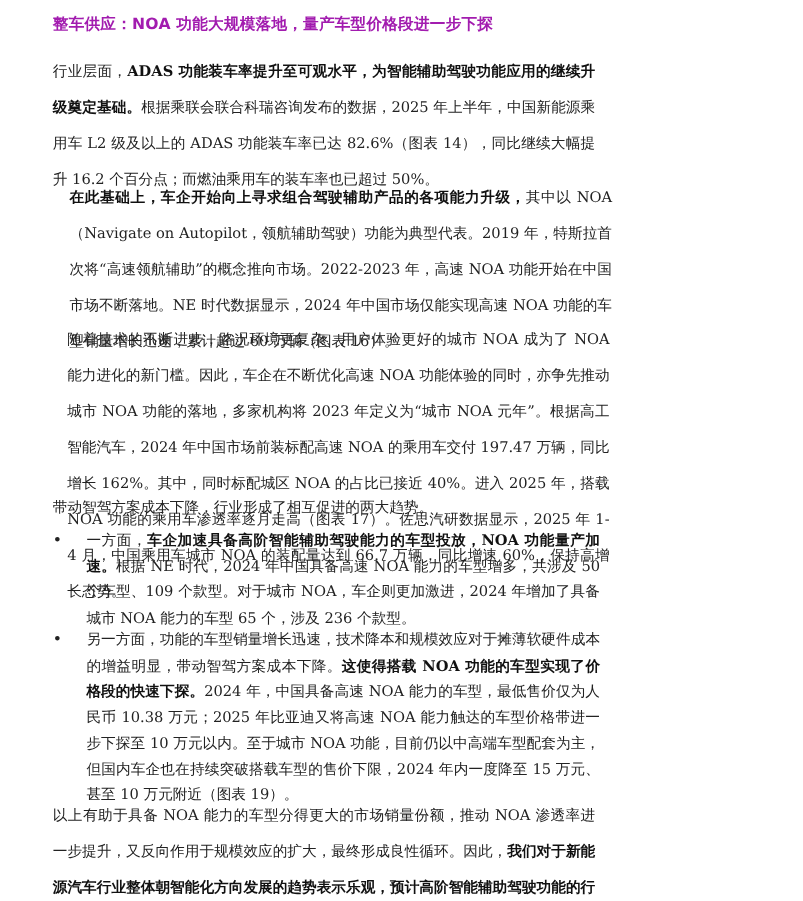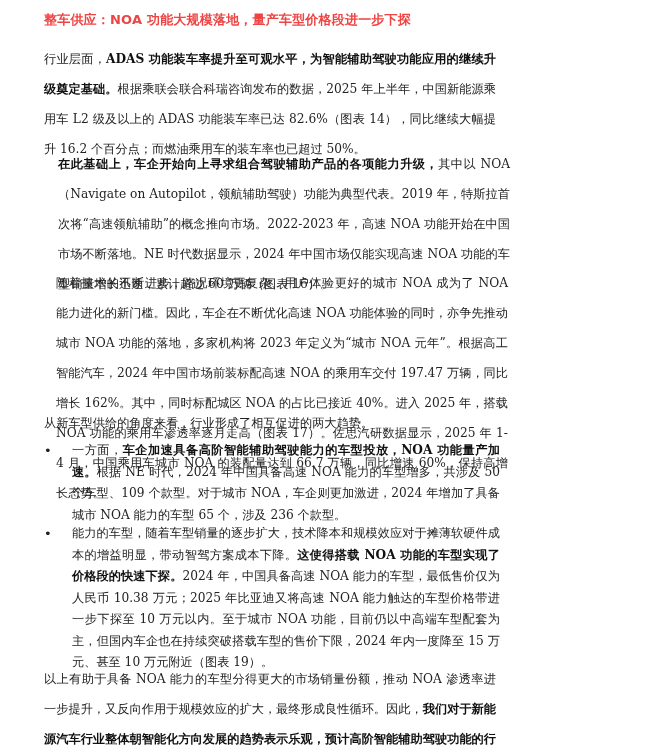--- a/index.html
+++ b/index.html
@@ -5,21 +5,21 @@
   html, body { margin: 0; padding: 0; background: #ffffff; }
   body {
     width: 669px; height: 751px; overflow: hidden; position: relative;
     font-family: "DejaVu Serif", "Liberation Serif", serif;
     color: #222222;
   }
   .page { position: absolute; left: 44px; top: 0; width: 452px; }
   .heading {
     position: absolute; left: 0; top: 11px;
     font-family: "DejaVu Sans", "Liberation Sans", sans-serif;
-    font-weight: bold; font-size: 13px; color: #ef4444; white-space: nowrap;
+    font-weight: bold; font-size: 13px; color: #a21caf; white-space: nowrap;
     letter-spacing: 0.2px;
   }
   .para {
     position: absolute; left: 0; width: 452px;
     font-size: 12.2px; line-height: 30px; text-align: justify;
     text-align-last: left;
   }
   .para b { font-weight: bold; color: #111; }
   .bullet-item { position: absolute; left: 0; width: 452px; }
   .bullet-dot {
@@ -45,33 +45,33 @@
 
   <p class="para" style="top:135px;margin:14px;">
     <b>在此基础上，车企开始向上寻求组合驾驶辅助产品的各项能力升级，</b><span>其中以 NOA（Navigate on Autopilot，领航辅助驾驶）功能为典型代表。2019 年，特斯拉首次将“高速领航辅助”的概念推向市场。2022-2023 年，高速 NOA 功能开始在中国市场不断落地。NE 时代数据显示，2024 年中国市场仅能实现高速 NOA 功能的车型销量增长迅速，累计超过 60 万辆（图表 16）。</span>
   </p>
 
   <p class="para" style="top:256px;margin:12px;">
     <span>随着技术的不断进步，路况环境更复杂、用户体验更好的城市 NOA 成为了 NOA 能力进化的新门槛。因此，车企在不断优化高速 NOA 功能体验的同时，亦争先推动城市 NOA 功能的落地，多家机构将 2023 年定义为“城市 NOA 元年”。根据高工智能汽车，2024 年中国市场前装标配高速 NOA 的乘用车交付 197.47 万辆，同比增长 162%。其中，同时标配城区 NOA 的占比已接近 40%。进入 2025 年，搭载 NOA 功能的乘用车渗透率逐月走高（图表 17）。佐思汽研数据显示，2025 年 1-4 月，中国乘用车城市 NOA 的装配量达到 66.7 万辆，同比增速 60%，保持高增长态势。</span>
   </p>
 
   <p class="para" style="top:408px;margin:0;">
-    <span>从新车型供给的角度来看，行业形成了相互促进的两大趋势。</span>
+    <span>带动智驾方案成本下降，行业形成了相互促进的两大趋势。</span>
   </p>
 
   <div class="bullet-item" style="top:440px;">
     <span class="bullet-dot">•</span>
     <p class="bullet-text" style="margin:0;">
       <span>一方面，</span><b>车企加速具备高阶智能辅助驾驶能力的车型投放，NOA 功能量产加速。</b><span>根据 NE 时代，2024 年中国具备高速 NOA 能力的车型增多，共涉及 50 个车型、109 个款型。对于城市 NOA，车企则更加激进，2024 年增加了具备城市 NOA 能力的车型 65 个，涉及 236 个款型。</span>
     </p>
   </div>
 
   <div class="bullet-item" style="top:523px;">
     <span class="bullet-dot">•</span>
     <p class="bullet-text" style="margin:0;">
-      <span>能力的车型，随着车型销量的逐步扩大，技术降本和规模效应对于摊薄软硬件成本的增益明显，带动智驾方案成本下降。</span><b>这使得搭载 NOA 功能的车型实现了价格段的快速下探。</b><span>2024 年，中国具备高速 NOA 能力的车型，最低售价仅为人民币 10.38 万元；2025 年比亚迪又将高速 NOA 能力触达的车型价格带进一步下探至 10 万元以内。至于城市 NOA 功能，目前仍以中高端车型配套为主，但国内车企也在持续突破搭载车型的售价下限，2024 年内一度降至 15 万元、甚至 10 万元附近（图表 19）。</span>
+      <span>另一方面，功能的车型销量增长迅速，技术降本和规模效应对于摊薄软硬件成本的增益明显，带动智驾方案成本下降。</span><b>这使得搭载 NOA 功能的车型实现了价格段的快速下探。</b><span>2024 年，中国具备高速 NOA 能力的车型，最低售价仅为人民币 10.38 万元；2025 年比亚迪又将高速 NOA 能力触达的车型价格带进一步下探至 10 万元以内。至于城市 NOA 功能，目前仍以中高端车型配套为主，但国内车企也在持续突破搭载车型的售价下限，2024 年内一度降至 15 万元、甚至 10 万元附近（图表 19）。</span>
     </p>
   </div>
 
   <p class="para" style="top:664px;margin:0;">
     <span>以上有助于具备 NOA 能力的车型分得更大的市场销量份额，推动 NOA 渗透率进一步提升，又反向作用于规模效应的扩大，最终形成良性循环。因此，</span><b>我们对于新能源汽车行业整体朝智能化方向发展的趋势表示乐观，预计高阶智能辅助驾驶功能的行业渗透率将在今年继续快速提升。</b>
   </p>
 </div>
 
 </body></html>

